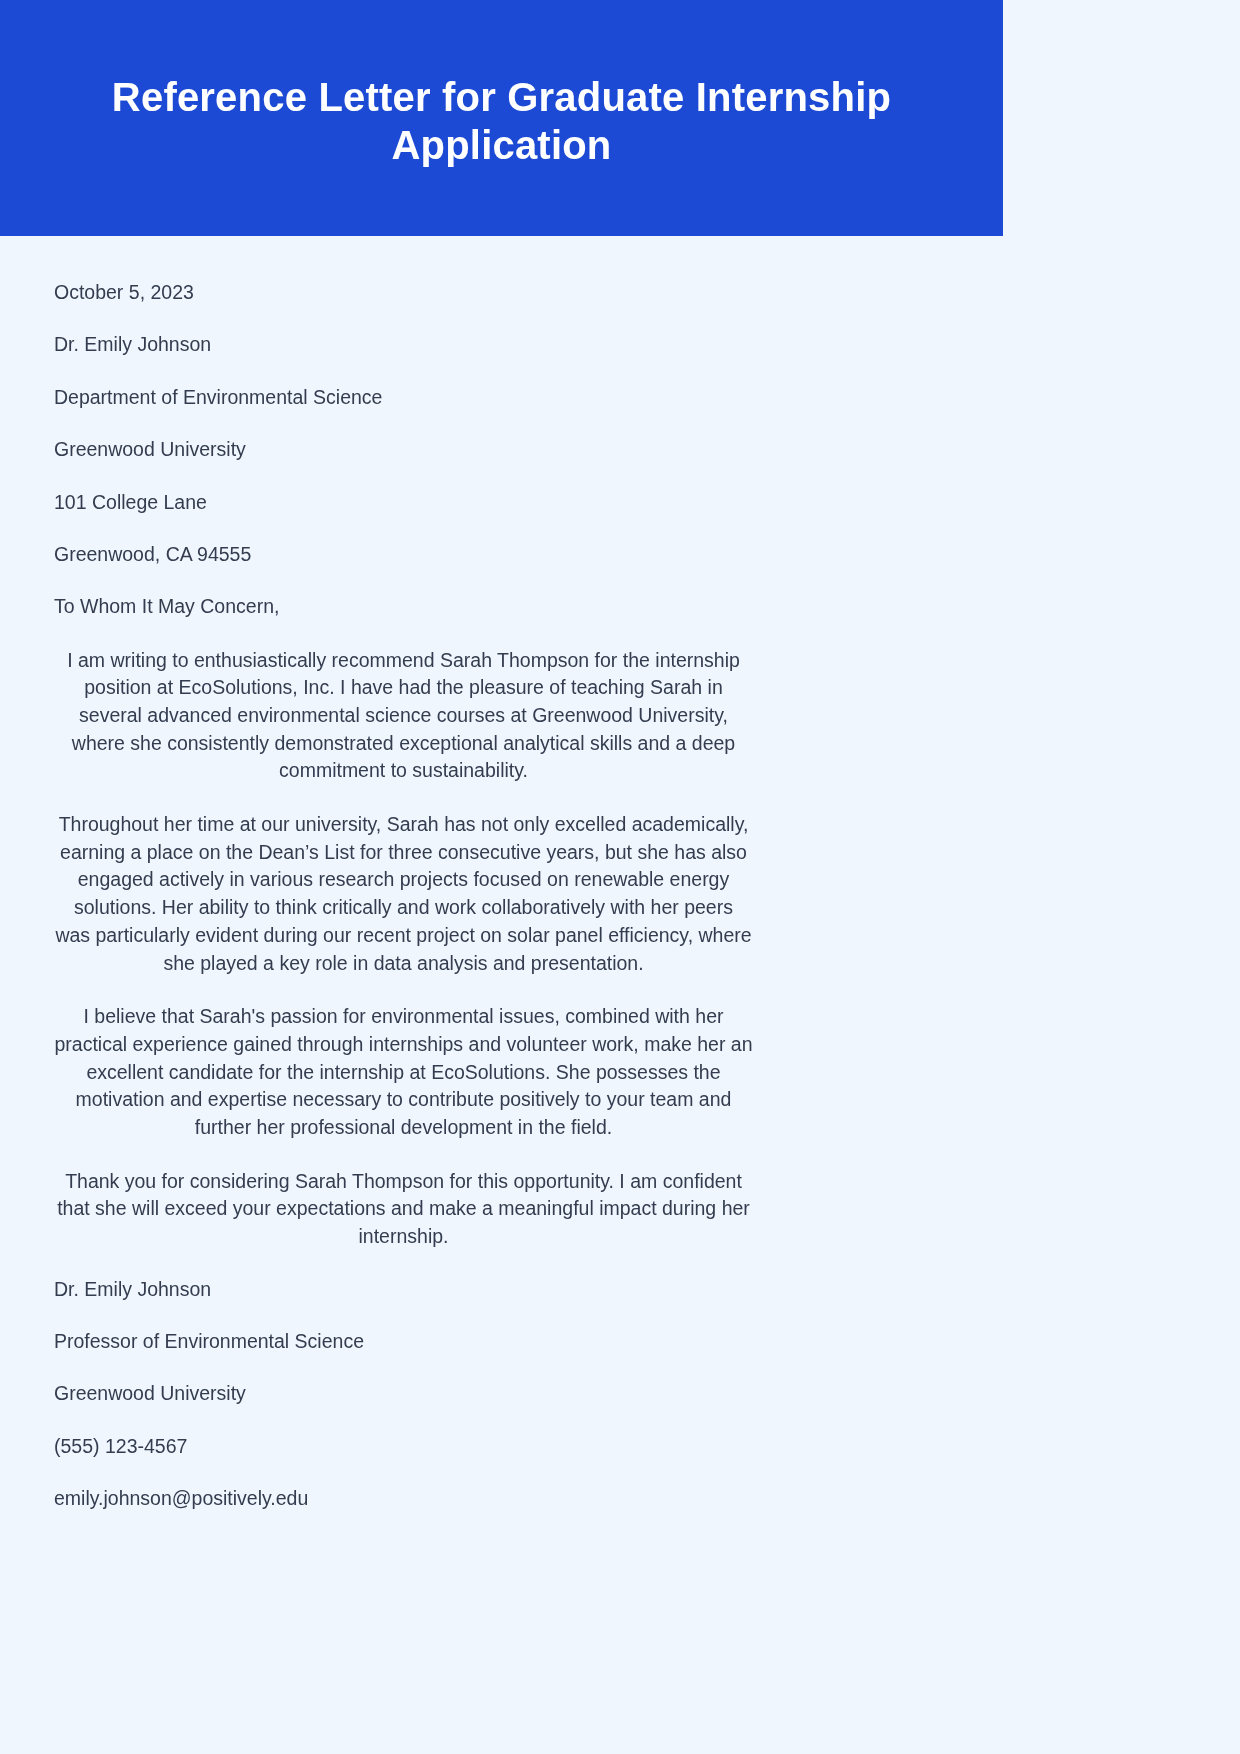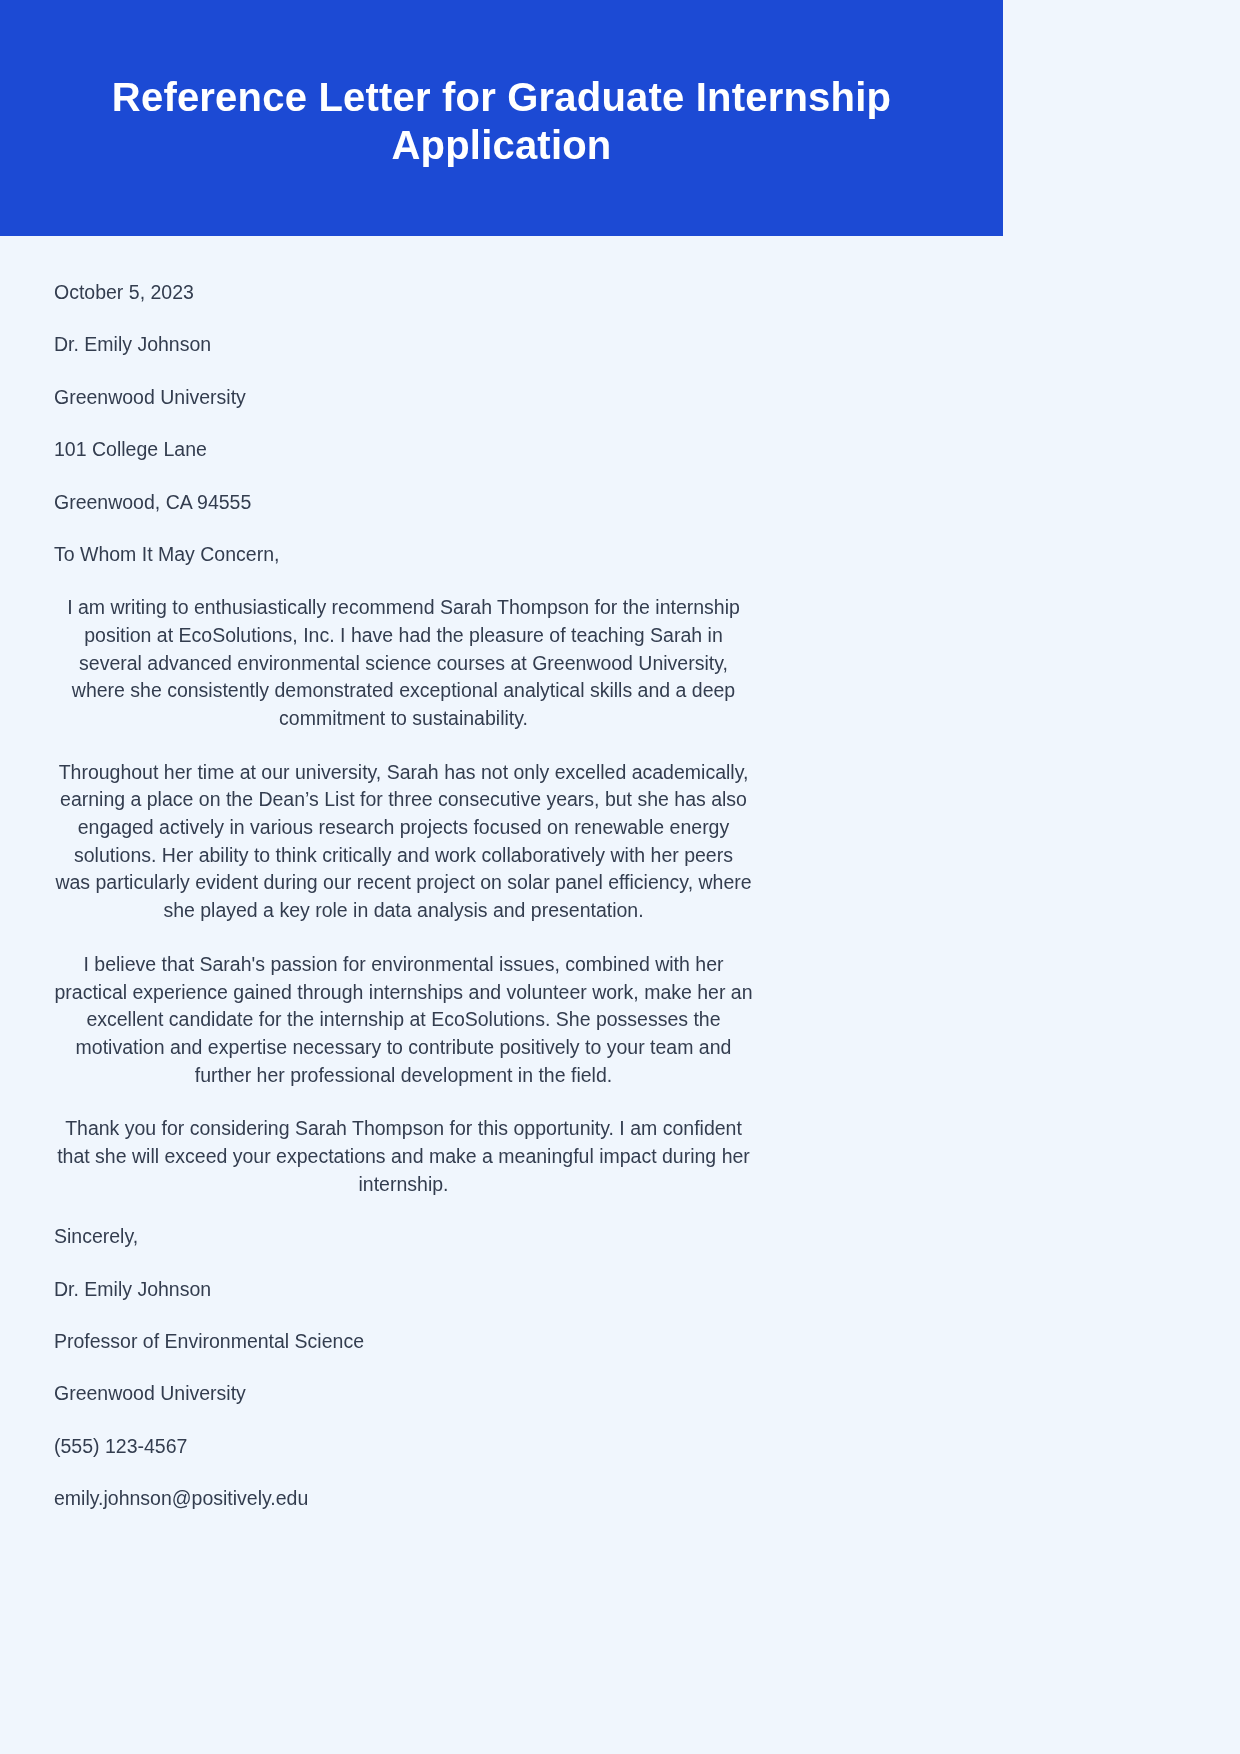--- a/index.html
+++ b/index.html
@@ -75,32 +75,32 @@
 
   <div class="header-band">
     <h1 class="header-title">Reference Letter for Graduate Internship Application</h1>
   </div>
 
   <div class="letter-body">
 
     <p class="line">October 5, 2023</p>
 
     <p class="line">Dr. Emily Johnson</p>
+    <p class="line">Department of Environmental Science</p>
     <p class="line">Greenwood University</p>
     <p class="line">101 College Lane</p>
     <p class="line">Greenwood, CA 94555</p>
 
     <p class="line">To Whom It May Concern,</p>
 
     <p class="para">I am writing to enthusiastically recommend Sarah Thompson for the internship position at EcoSolutions, Inc. I have had the pleasure of teaching Sarah in several advanced environmental science courses at Greenwood University, where she consistently demonstrated exceptional analytical skills and a deep commitment to sustainability.</p>
     <p class="para">Throughout her time at our university, Sarah has not only excelled academically, earning a place on the Dean’s List for three consecutive years, but she has also engaged actively in various research projects focused on renewable energy solutions. Her ability to think critically and work collaboratively with her peers was particularly evident during our recent project on solar panel efficiency, where she played a key role in data analysis and presentation.</p>
     <p class="para">I believe that Sarah's passion for environmental issues, combined with her practical experience gained through internships and volunteer work, make her an excellent candidate for the internship at EcoSolutions. She possesses the motivation and expertise necessary to contribute positively to your team and further her professional development in the field.</p>
     <p class="para">Thank you for considering Sarah Thompson for this opportunity. I am confident that she will exceed your expectations and make a meaningful impact during her internship.</p>
 
-    <p class="sig-line">Sincerely,</p>
 
     <p class="sig-line">Dr. Emily Johnson</p>
     <p class="sig-line">Professor of Environmental Science</p>
     <p class="sig-line">Greenwood University</p>
     <p class="sig-line">(555) 123-4567</p>
     <p class="sig-line">emily.johnson@positively.edu</p>
 
   </div>
 
 </div>

